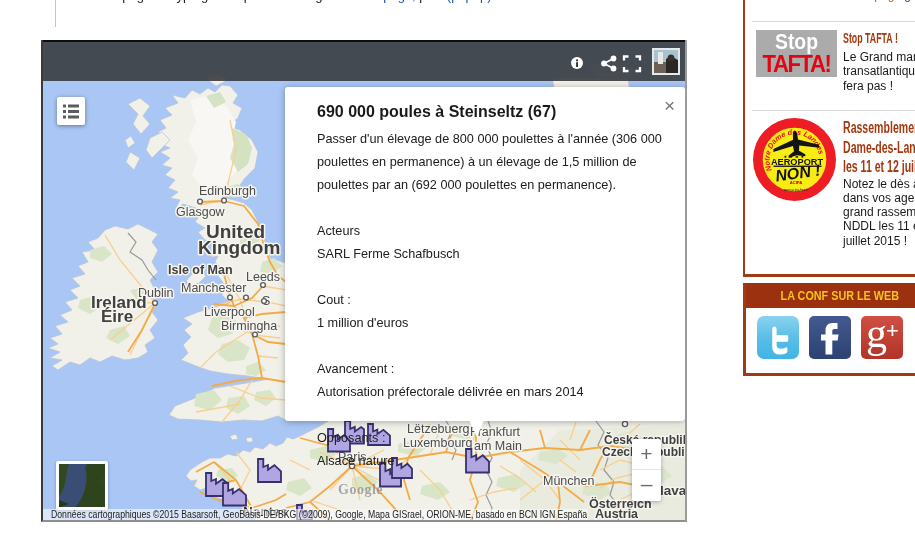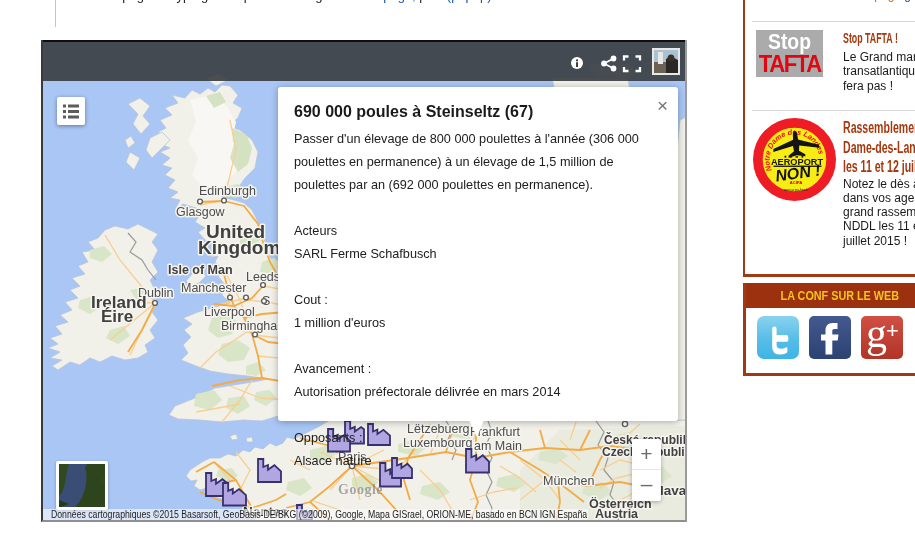--- a/index.html
+++ b/index.html
@@ -306,21 +306,21 @@
 
   <div class="abs" style="left:591px;top:399px;width:29px;height:62px;background:#fff;border-radius:2px;box-shadow:0 1px 4px rgba(0,0,0,0.3);">
     <div style="height:31px;border-bottom:1px solid #e6e6e6;box-sizing:border-box;text-align:center;font-size:21px;color:#6b6b6b;line-height:29px;">+</div>
     <div style="height:30px;text-align:center;font-size:21px;color:#6b6b6b;line-height:27px;">–</div>
   </div>
 
   <div class="abs" style="left:297px;top:442px;font-family:'Liberation Serif',serif;font-size:14px;font-weight:bold;color:#8a8a8a;opacity:0.72;letter-spacing:0.5px">Google</div>
 
   <div class="abs" style="left:0;top:469px;width:547px;height:13px;background:rgba(250,250,250,0.62);font-size:10.3px;color:#222;padding-left:10px;box-sizing:border-box;white-space:nowrap"><span style="display:inline-block;transform:scaleX(0.845);transform-origin:0 50%">Données cartographiques ©2015 Basarsoft, GeoBasis-DE/BKG (©2009), Google, Mapa GISrael, ORION-ME, basado en BCN IGN España</span></div>
 
-  <div class="abs" style="left:237px;top:47px;width:400px;height:334px;background:#fff;border-radius:3px;box-shadow:0 1px 7px rgba(0,0,0,0.3);box-sizing:border-box;padding:16px 15px 0 16px;">
+  <div class="abs" style="left:244px;top:47px;width:400px;height:334px;background:#fff;border-radius:3px;box-shadow:0 1px 7px rgba(0,0,0,0.3);box-sizing:border-box;padding:16px 15px 0 32px;">
     <div style="font-size:16px;font-weight:bold;color:#1a1a1a;">690 000 poules à Steinseltz (67)</div>
     <div style="font-size:12.7px;color:#202020;line-height:23px;margin-top:7px;">
       Passer d'un élevage de 800 000 poulettes à l'année (306 000<br>
       poulettes en permanence) à un élevage de 1,5 million de<br>
       poulettes par an (692 000 poulettes en permanence).<br>
       <br>
       Acteurs<br>
       SARL Ferme Schafbusch<br>
       <br>
       Cout :<br>
@@ -336,21 +336,21 @@
   </div>
 
   <div class="abs" style="left:428px;top:380px;width:0;height:0;border-left:8px solid transparent;border-right:7px solid transparent;border-top:17px solid #fff;"></div>
   <div class="abs" style="left:0;top:0;width:646px;height:482px;border-left:2px solid #3a3a3a;border-right:2px solid #9b9b9b;border-bottom:2px solid #8f8f8f;box-sizing:border-box"></div>
 </div>
 
 <div class="abs" style="left:743px;top:-12px;width:172px;height:289px;border-left:2px solid #9e3a14;border-bottom:3px solid #9e3a14;background:#fff;box-sizing:border-box;">
   <div style="position:absolute;right:4px;top:1px;font-size:12px;line-height:12px;white-space:nowrap"><span style="color:#777">suite de la </span><span style="color:#c96a10">pag</span><span style="color:#16437c">e&nbsp;g</span></div>
   <div style="position:absolute;left:7px;top:33px;width:300px;border-top:1px solid #d8d8d8"></div>
 
-  <div style="position:absolute;left:11px;top:42px;width:67px;height:47px;background:#ababab;text-align:center;overflow:hidden">
+  <div style="position:absolute;left:11px;top:42px;width:81px;height:47px;background:#ababab;text-align:center;overflow:hidden">
     <div style="font-size:22px;font-weight:bold;color:#fff;line-height:22px;margin-top:1px;transform:scaleX(0.88)">Stop</div>
     <div style="font-size:24px;font-weight:bold;color:#e20613;line-height:22px;letter-spacing:-1.5px;transform:scaleX(0.92)">TAFTA!</div>
   </div>
   <div style="position:absolute;left:98px;top:42px;width:220px;">
     <div style="font-size:14px;font-weight:bold;color:#a5380e;white-space:nowrap;transform:scaleX(0.63);transform-origin:0 0">Stop TAFTA&nbsp;!</div>
     <div style="font-size:12px;color:#1a1a1a;line-height:14.3px;margin-top:4px;white-space:nowrap">Le Grand marché<br>transatlantique ne se<br>fera pas !</div>
   </div>
 
   <div style="position:absolute;left:7px;top:122px;width:300px;border-top:1px solid #d8d8d8"></div>
 

